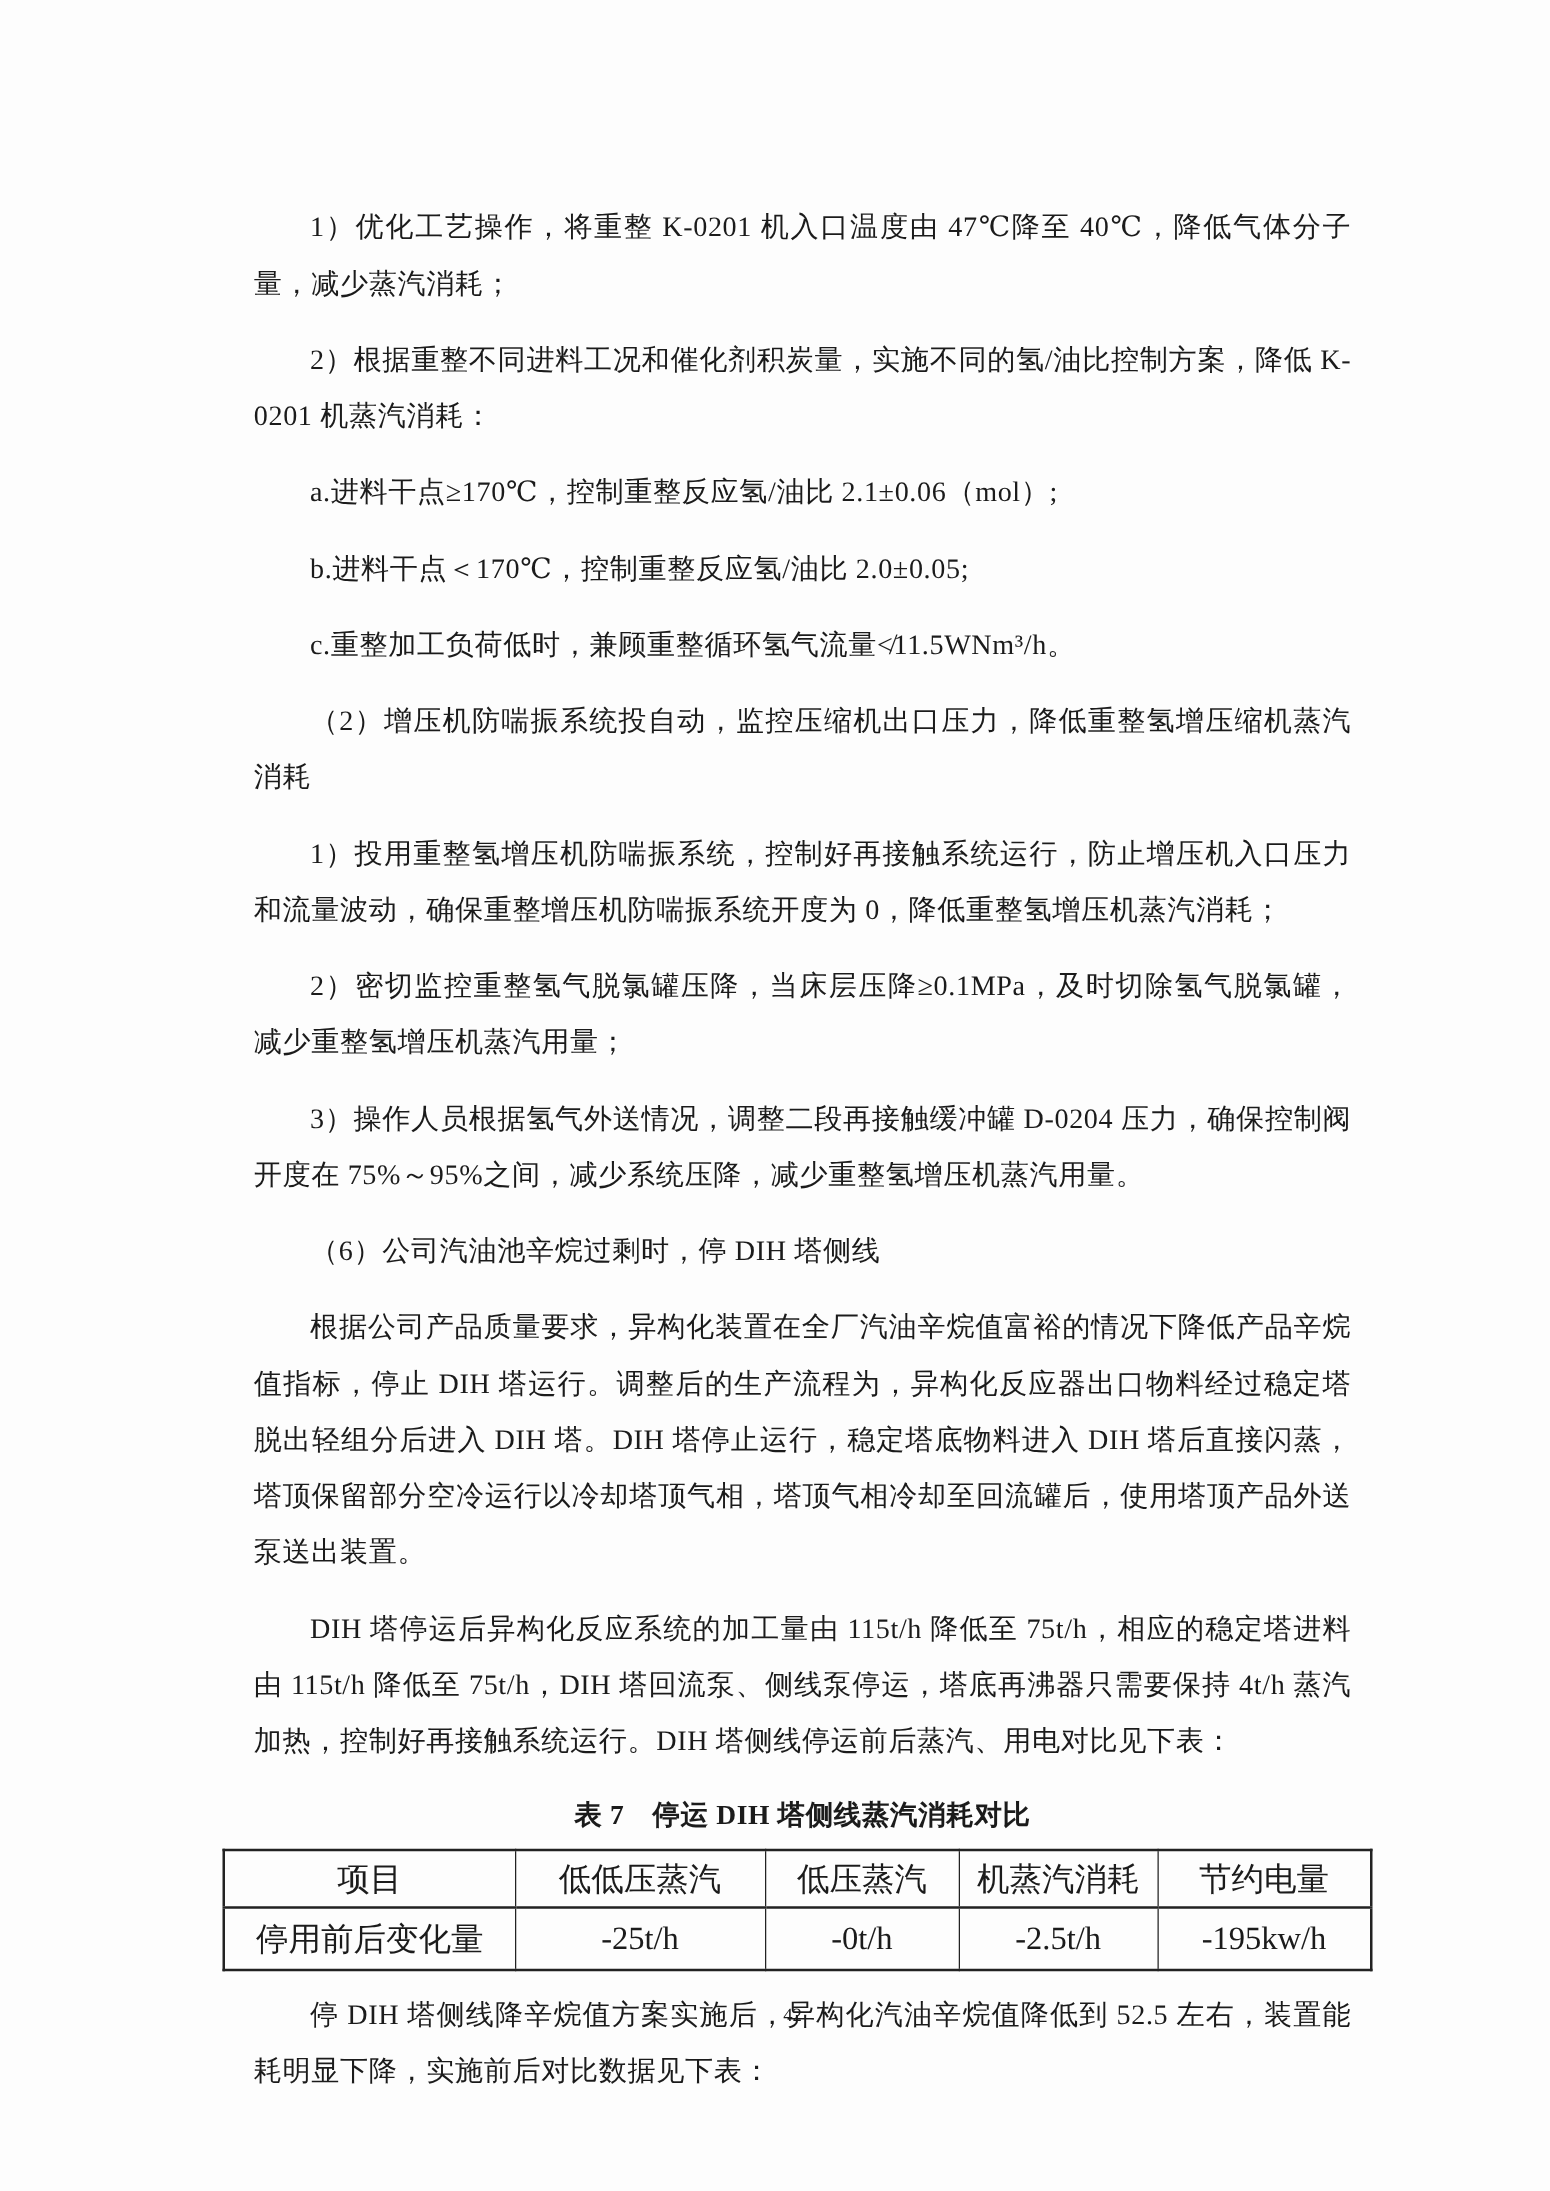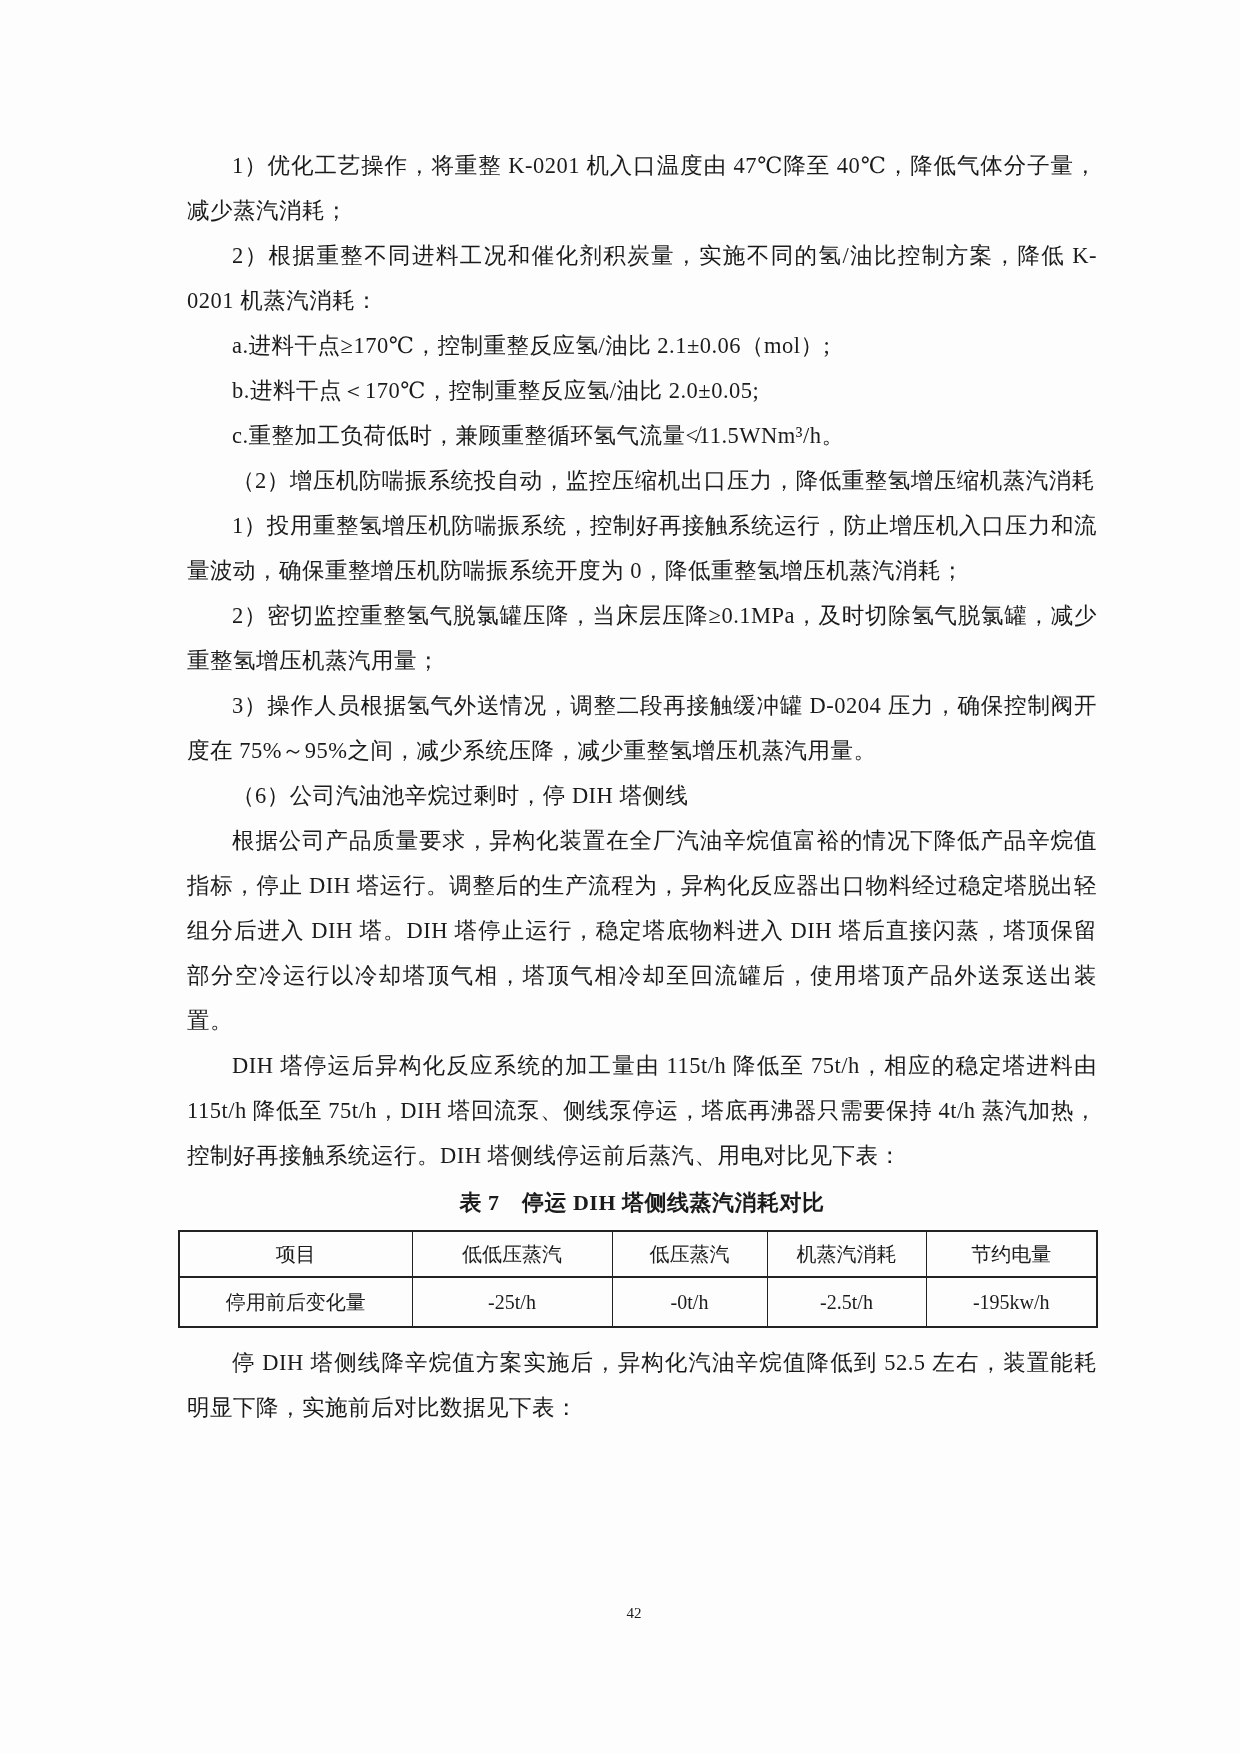--- a/index.html
+++ b/index.html
@@ -22,21 +22,21 @@
     height: 1753px;
     background: #fdfdfd;
   }
   .content {
     position: absolute;
     left: 187px;
     top: 143px;
     width: 910px;
   }
   .content p {
-    margin: 0;
+    margin: 16px;
     font-size: 22.5px;
     line-height: 45px;
     text-align: justify;
     text-indent: 2em;
     letter-spacing: 0.5px;
   }
   .tbl-caption {
     margin-top: 4px;
     font-size: 22px;
     font-weight: bold;
@@ -48,21 +48,21 @@
     border-collapse: collapse;
     table-layout: fixed;
     width: 918px;
     margin-left: -9px;
     margin-top: 6px;
     border: 2px solid #222222;
   }
   table.data-table th,
   table.data-table td {
     border: 1px solid #222222;
-    font-size: 20px;
+    font-size: 26px;
     font-weight: normal;
     text-align: center;
     vertical-align: middle;
     padding: 0;
   }
   table.data-table thead th {
     height: 44px;
     border-bottom: 2px solid #222222;
   }
   table.data-table tbody td {

